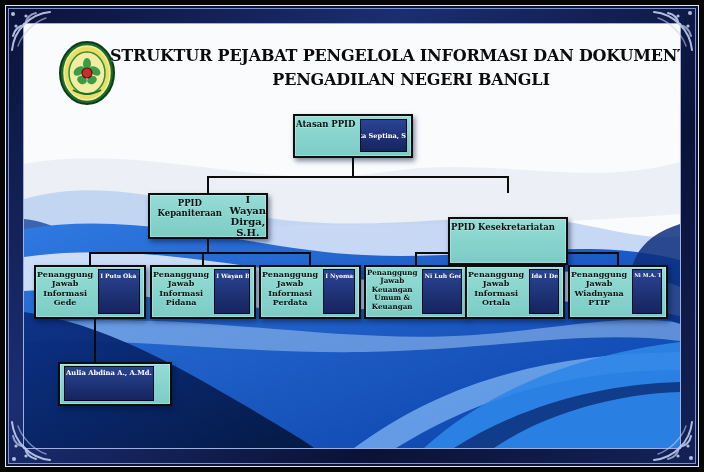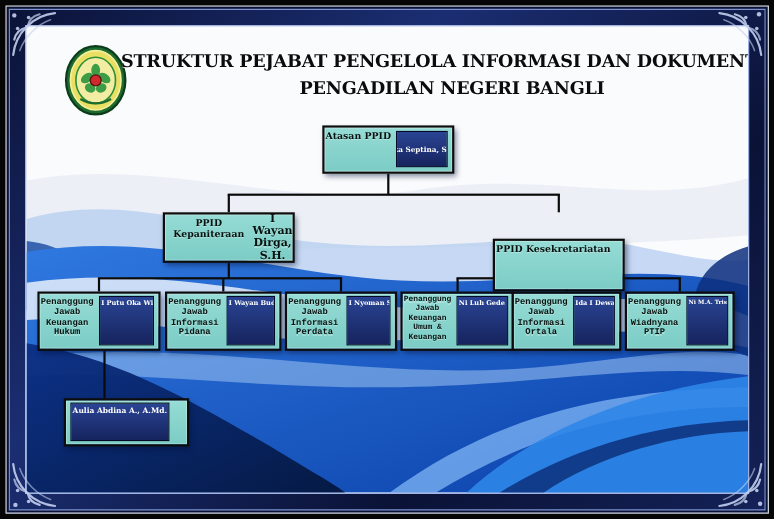--- a/index.html
+++ b/index.html
@@ -31,21 +31,21 @@
   
   .line{position:absolute;background:#0b0b0b;z-index:1;}
 
   
   .obox{position:absolute;background:linear-gradient(180deg,#95dcd5 0%,#7bccc5 100%);
     border:2px solid #0d0d0d;box-sizing:border-box;z-index:2;display:flex;
     box-shadow:2px 3px 5px rgba(4,18,60,.5), inset 0 0 0 1px rgba(255,255,255,.28);}
   .role{font-weight:bold;color:#07110f;text-align:center;line-height:1.18;padding:3px 1px 1px;
     text-shadow:0 1px 0 rgba(255,255,255,.35);}
   .root .role,.branch .role{font-size:8.5px;}
-  .unit .role{font-size:8px;flex:1;font-family:Liberation Mono, monospace;}
+  .unit .role{font-size:8px;flex:1;}
   .unit.three .role{font-size:7.2px;padding-top:2px;}
   .divider{border-top:2px solid #0d0d0d;margin:1px 0 0;}
   .namebar{margin:2px 4px 3px;background:linear-gradient(180deg,#2a4494 0%,#16245e 100%);
     border:1px solid #050b26;color:#ffffff;font-weight:bold;text-align:center;
     padding:2px 1px;white-space:nowrap;overflow:hidden;}
   .root .namebar{font-size:6.6px;margin:3px 4px 4px;flex:1;display:flex;align-items:center;justify-content:center;}
   .unit .namebar{font-size:6px;}
   .unit.u6 .namebar{font-size:5.2px;}
   .staff .namebar{font-size:6.8px;}
   .bname{font-weight:bold;color:#07110f;text-align:center;flex:1;display:flex;align-items:center;justify-content:center;
@@ -197,21 +197,21 @@
         <div class="bname">I Wayan Dirga, S.H.</div>
       </div>
       <div class="obox branch b2" style="left:424px;top:169px;width:120px;height:48px;margin-top:24px;">
         <div class="role">PPID Kesekretariatan</div>
         <div class="divider"></div>
       </div>
 
       <div class="obox unit" style="left:10px;top:241px;width:112px;height:54px;">
         <div class="role">
           <div>Penanggung Jawab</div>
-          <div>Keuangan Hukum</div>
+          <div>Informasi Gede</div>
         </div>
         <div class="namebar">I Putu Oka Wiadnyana, S.H.</div>
       </div>
       <div class="obox unit" style="left:126px;top:241px;width:106px;height:54px;">
         <div class="role">
           <div>Penanggung Jawab</div>
           <div>Informasi Pidana</div>
         </div>
         <div class="namebar">I Wayan Budhi Harsana, S.H.</div>
       </div>

